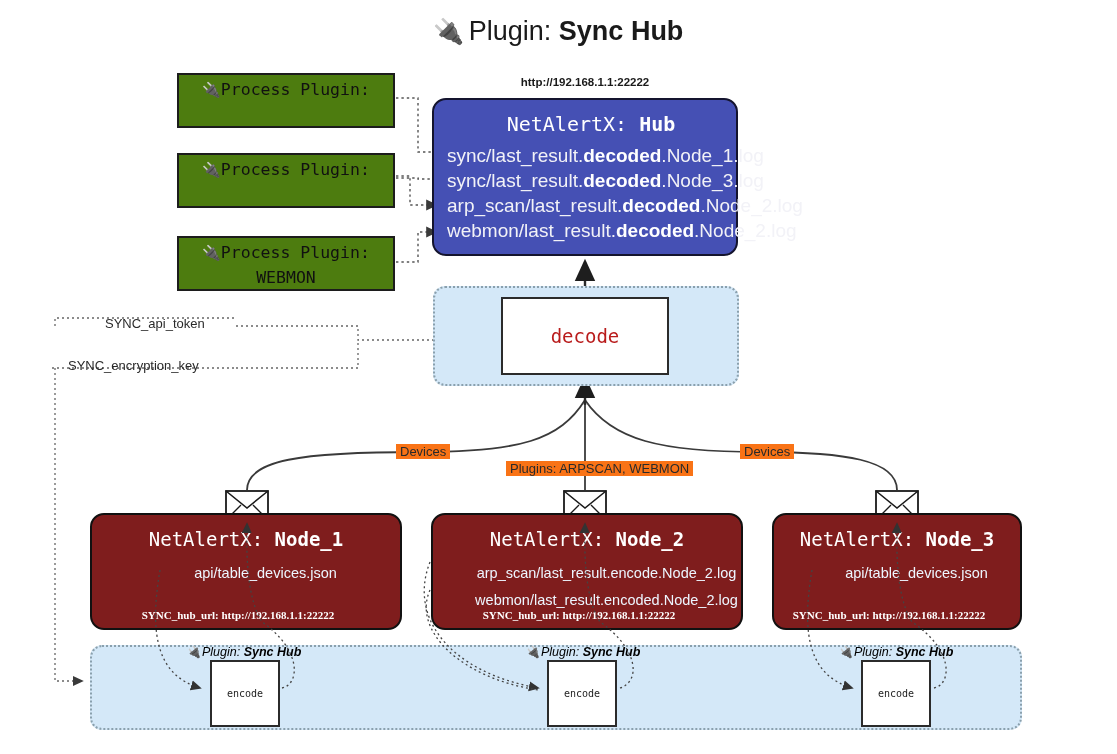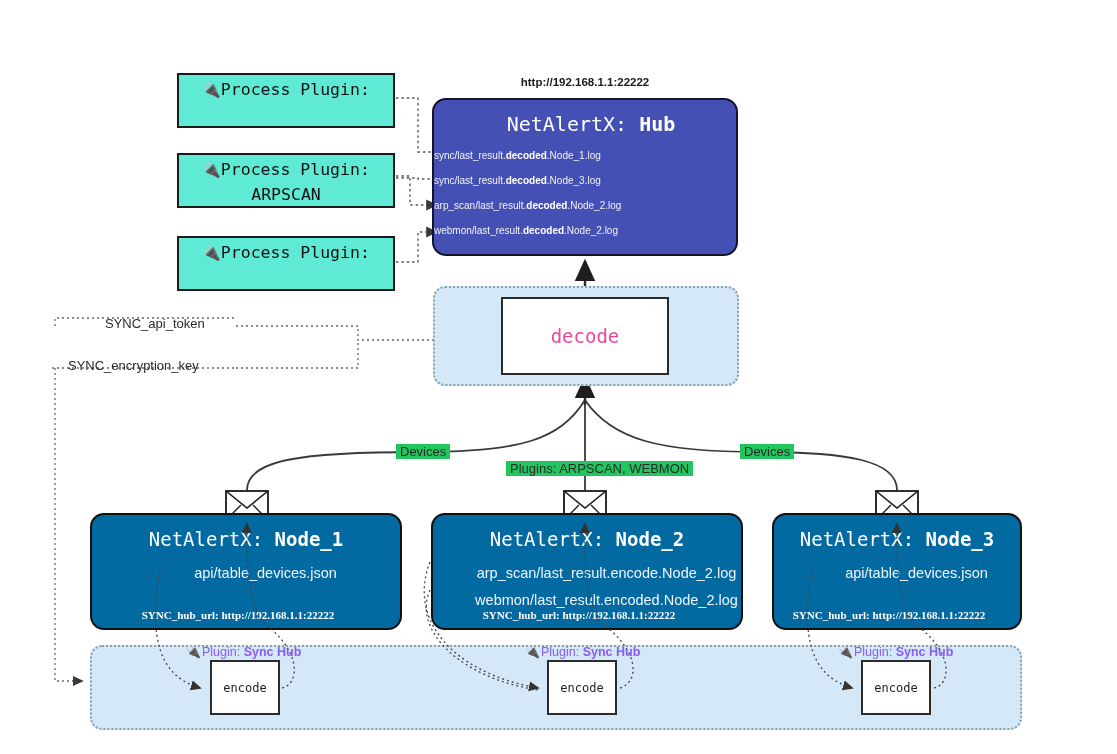--- a/index.html
+++ b/index.html
@@ -30,21 +30,21 @@
     white-space: nowrap;
   }
   #title .plug { font-size: 25px; margin-right: 4px; }
   #title .strong { font-weight: bold; }
 
   
   .proc-box {
     position: absolute;
     width: 218px; height: 55px;
     border: 2px solid #1c1c1c;
-    background: #5eead4;
+    background: #4d7c0f;
     font-family: "DejaVu Sans Mono", "Liberation Mono", monospace;
     font-size: 16.5px;
     line-height: 25px;
     text-align: center;
     padding-top: 2px;
     color: #111;
   }
   .proc-box .l1 { display:block; white-space: nowrap; }
   .proc-box .l2 { display:block; white-space: nowrap; }
   .proc-box .plug { font-family: "Liberation Sans", sans-serif; font-size: 15px; }
@@ -71,62 +71,63 @@
     font-family: "DejaVu Sans Mono", "Liberation Mono", monospace;
     font-size: 20px;
     margin-top: 12px;
     letter-spacing: 0px;
     white-space: nowrap;
     padding-left: 12px;
   }
   #hub .hub-title b { font-weight: bold; }
   #hub .hub-rows {
     margin-top: 7px;
-    font-size: 10px;
+    font-size: 19px;
     line-height: 25px;
-    text-align: left;
+    text-align: right;
     color: #f2f2f7;
+    margin-left: 13px;
   }
   #hub .hub-rows div { white-space: nowrap; }
   #hub .hub-rows b { font-weight: bold; color: #ffffff; }
 
   
   #decode-wrap {
     position: absolute;
     left: 433px; top: 286px; width: 306px; height: 100px;
     background: #d4e8f8;
     border: 2px dotted #8aa0ad;
     border-radius: 12px;
   }
   #decode {
     position: absolute;
     left: 501px; top: 297px; width: 168px; height: 78px;
     background: #ffffff;
     border: 2px solid #2b2b2b;
     display: flex; align-items: center; justify-content: center;
     font-family: "DejaVu Sans Mono", "Liberation Mono", monospace;
     font-size: 19px;
-    color: #ec4899;
+    color: #b91c1c;
   }
 
   
   .edge-label {
     position: absolute;
     font-size: 13px;
     color: #2a2a2a;
-    background: #22c55e;
+    background: #f97316;
     white-space: nowrap;
     padding: 0 4px;
   }
   .edge-label.nobg { background: transparent; }
 
   
   .nax {
     position: absolute;
-    background: #0369a1;
+    background: #7f1d1d;
     border: 2px solid #111;
     border-radius: 14px;
     color: #ffffff;
   }
   .nax .n-title {
     text-align: center;
     font-family: "DejaVu Sans Mono", "Liberation Mono", monospace;
     font-size: 19px;
     margin-top: 13px;
     white-space: nowrap;
@@ -159,34 +160,35 @@
   #encode-wrap {
     position: absolute;
     left: 90px; top: 645px; width: 932px; height: 85px;
     background: #d4e8f8;
     border: 2px dotted #8aa0ad;
     border-radius: 12px;
   }
   .plugin-tag {
     position: absolute;
     font-size: 12.5px;
-    color: #8b5cf6;
-    white-space: nowrap;
+    color: #000000;
+    white-space: nowrap;
+    font-style: italic;
   }
   .plugin-tag .plug { font-size: 12px; margin-right: 1px; }
   .plugin-tag b { font-weight: bold; }
 
   .encode-box {
     position: absolute;
-    width: 70px; height: 55px;
+    width: 70px; height: 67px;
     background: #ffffff;
     border: 2px solid #2b2b2b;
     display: flex; align-items: center; justify-content: center;
     font-family: "DejaVu Sans Mono", "Liberation Mono", monospace;
-    font-size: 12px;
+    font-size: 10px;
     color: #222;
   }
   #enc1 { left: 210px; top: 660px; }
   #enc2 { left: 547px; top: 660px; }
   #enc3 { left: 861px; top: 660px; }
 
   
 </style>
 </head>
 <body>
@@ -235,32 +237,36 @@
       <rect x="876" y="491" width="42" height="29" fill="#fff" stroke="#1a1a1a" stroke-width="1.8"></rect>
       <path d="M876,491 L897,508 L918,491" fill="none" stroke="#1a1a1a" stroke-width="1.6"></path>
       <path d="M876,520 L891,505 M918,520 L903,505" fill="none" stroke="#1a1a1a" stroke-width="1.4"></path>
     </g>
 
     <path d="M247,532 L247,521" fill="none" stroke="#1e1e1e" stroke-width="2" marker-end="url(#arwb)"></path>
     <path d="M585,532 L585,521" fill="none" stroke="#1e1e1e" stroke-width="2" marker-end="url(#arwb)"></path>
     <path d="M897,532 L897,521" fill="none" stroke="#1e1e1e" stroke-width="2" marker-end="url(#arwb)"></path>
   </svg>
 
+  <div id="title">
+    <span class="plug">🔌</span><span>Plugin:</span>
+    <span class="strong">Sync Hub</span>
+  </div>
 
   <div class="proc-box" style="left:177px; top:73px;">
     <span class="l1"><span class="plug">🔌</span><span>Process Plugin:</span></span>
   </div>
 
   <div class="proc-box" style="left:177px; top:153px;">
     <span class="l1"><span class="plug">🔌</span><span>Process Plugin:</span></span>
-    <span class="l2">ARPSCAN</span>
   </div>
 
   <div class="proc-box" style="left:177px; top:236px;">
     <span class="l1"><span class="plug">🔌</span><span>Process Plugin:</span></span>
+    <span class="l2">WEBMON</span>
   </div>
 
   <div id="hub-url">http://192.168.1.1:22222</div>
 
   <div id="hub">
     <div class="hub-title">
       <span>NetAlertX:</span>
       <b>Hub</b>
     </div>
     <div class="hub-rows">

